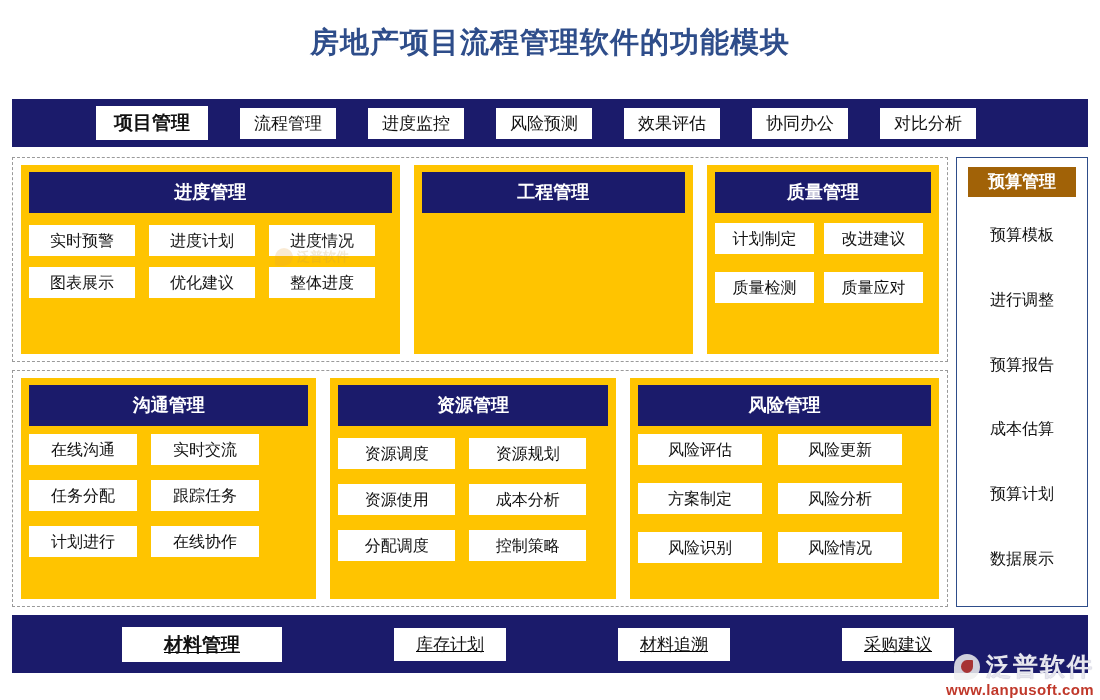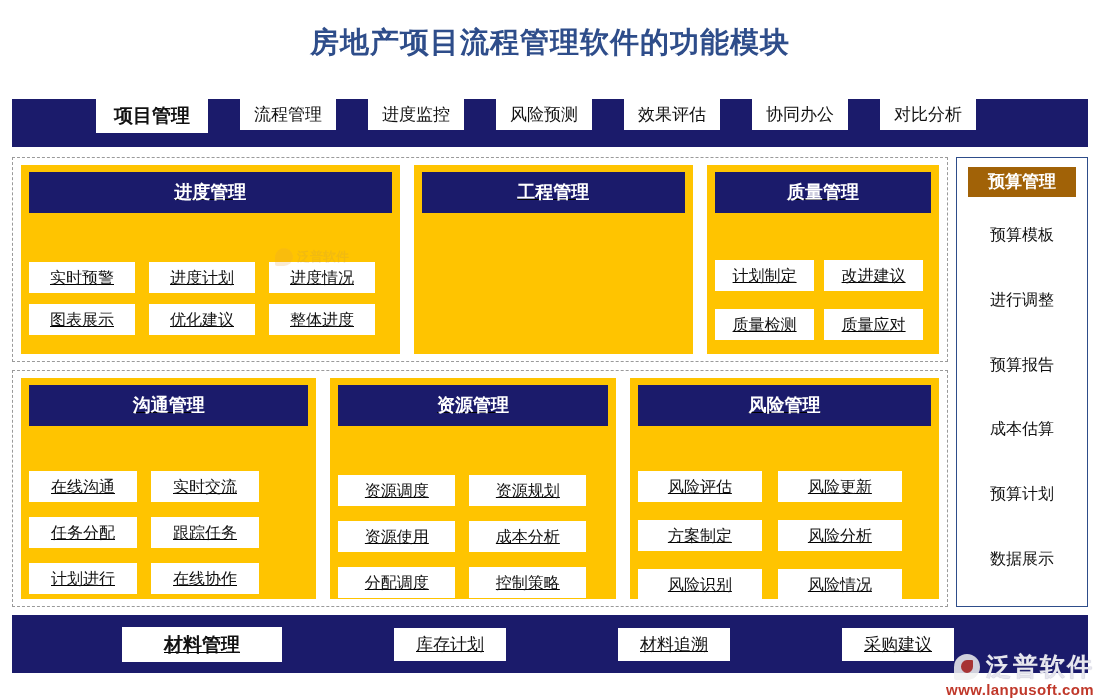--- a/index.html
+++ b/index.html
@@ -29,20 +29,21 @@
 
   
   .topbar {
     position: absolute;
     left: 12px;
     top: 99px;
     width: 1076px;
     height: 48px;
     background: #1b1b6b;
     display: flex;
+    align-items: center;
     justify-content: flex-start;
     box-sizing: border-box;
     padding-left: 84px;
   }
   .nav-chip {
     background: #ffffff;
     color: #111111;
     font-size: 17px;
     height: 31px;
     line-height: 31px;
@@ -84,41 +85,39 @@
   }
   .group.row1 { height: 205px; }
   .group.row2 { height: 237px; }
 
   .panel {
     background: #ffc400;
     box-sizing: border-box;
     padding: 0;
     display: flex;
     flex-direction: column;
-    text-decoration: underline;
   }
   .panel-header {
     background: #1b1b6b;
     color: #ffffff;
     font-weight: bold;
     font-size: 18px;
     text-align: center;
     height: 41px;
     line-height: 41px;
     margin: 7px 8px 0 8px;
   }
   .panel-body {
     flex: 1;
     display: flex;
     flex-wrap: wrap;
     align-content: flex-start;
     padding: 12px 8px 24px 8px;
     gap: 11px 14px;
     box-sizing: border-box;
-    margin-top: 37px;
   }
   .chip {
     background: #ffffff;
     color: #111111;
     font-size: 16px;
     text-align: center;
     height: 31px;
     line-height: 31px;
     box-sizing: border-box;
     white-space: nowrap;

